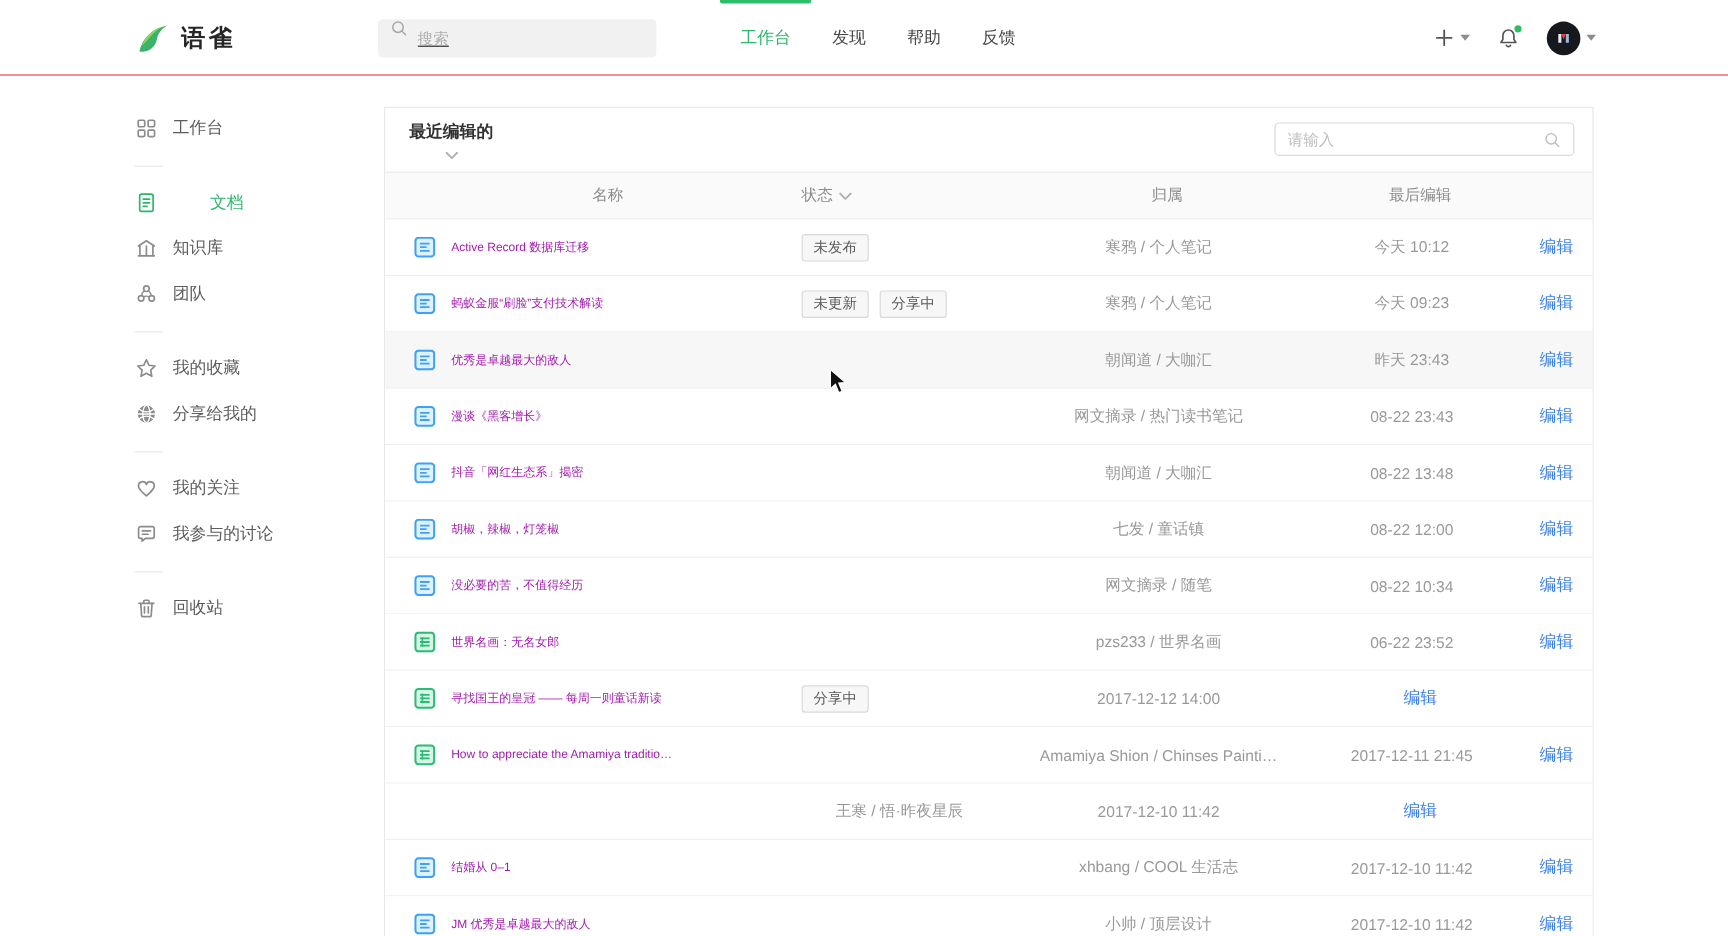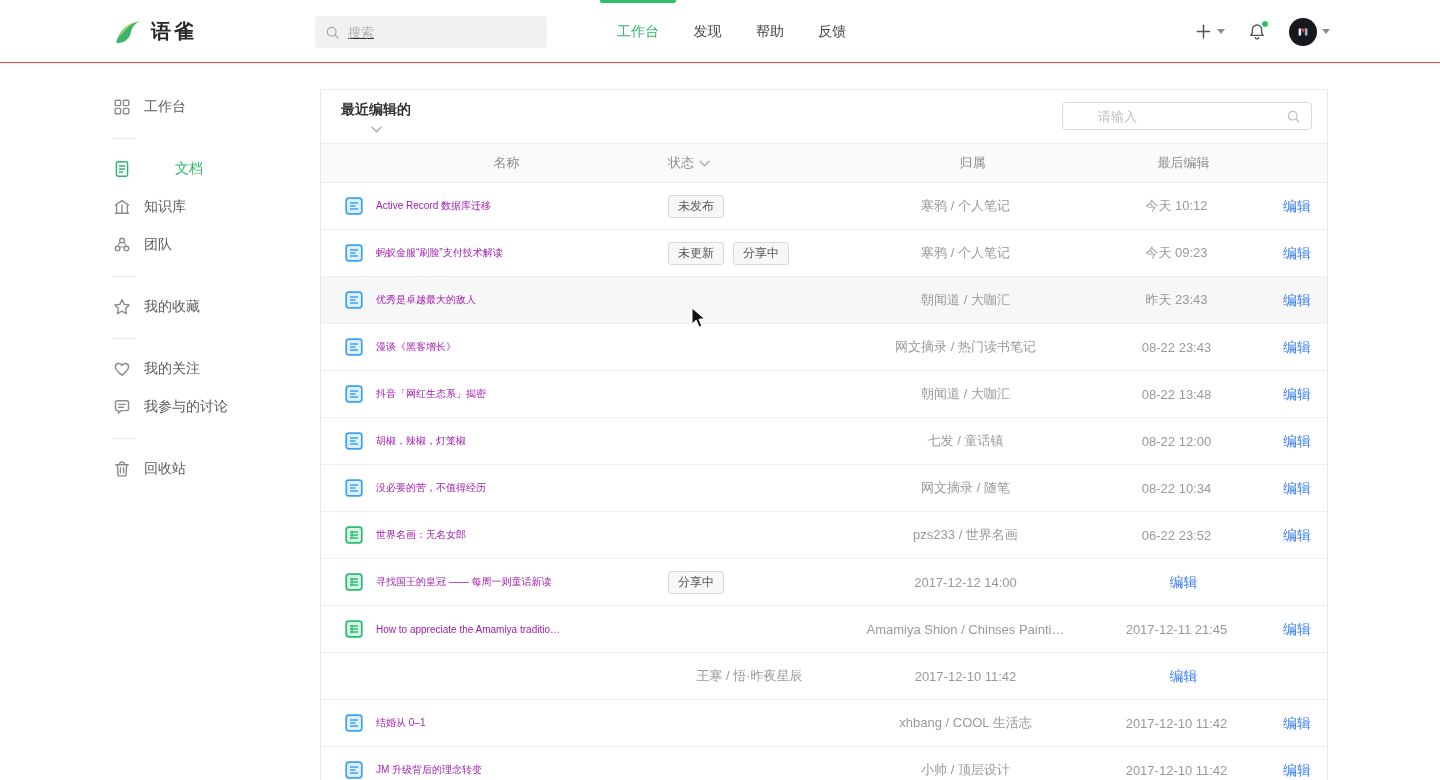--- a/index.html
+++ b/index.html
@@ -5,21 +5,21 @@
   * { margin:0; padding:0; box-sizing:border-box; }
   html,body { width:1440px; height:780px; overflow:hidden; background:#fff;
     font-family:"Liberation Sans","DejaVu Sans",sans-serif; color:#262626; }
 
   
   .app-header { position:absolute; top:0; left:0; width:1440px; height:63px;
     background:#fff; border-bottom:1px solid #ef4444; z-index:20; }
   .logo { position:absolute; left:112px; top:0; height:63px; display:flex; align-items:center; gap:9px; }
   .logo-text { font-size:20px; font-weight:700; letter-spacing:3px; color:#262626; }
   .hdr-search { position:absolute; left:315px; top:16px; width:232px; height:32px;
-    background:#f1f1f1; border:none; border-radius:4px; display:flex; align-items:center; padding:0 10px; gap:8px;text-decoration:underline; }
+    background:#f1f1f1; border:none; border-radius:4px; display:flex; padding:0 10px; gap:8px;text-decoration:underline; }
   .hdr-search input { border:none; background:transparent; outline:none; font-size:13px; width:200px;
     font-family:inherit; color:#595959; }
   .hdr-search input::placeholder { color:#aeaeae; }
   .top-nav { position:absolute; left:617px; top:0; height:70px; white-space:nowrap; }
   .nav-item { display:inline-block; position:relative; height:63px; line-height:63px;
     font-size:14px; color:#454545; margin-right:30px; cursor:pointer; }
   .nav-item.active { color:#2cb669; }
   .nav-item.active::before { content:''; position:absolute; top:0; left:-17px; right:-17px; height:3px;
     background:#2cbe6a; border-radius:0 0 2px 2px; }
   .hdr-right { position:absolute; right:110px; top:0; height:63px; display:flex; align-items:center; gap:22px; }
@@ -41,21 +41,21 @@
   .sb-divider::before { content:''; width:24px; height:1px; background:#e8e8e8; }
 
   
   .card { position:absolute; left:320px; top:89px; width:1008px; height:691px;
     border:1px solid #e8e8e8; border-bottom:none; background:#fff; }
   .filter-bar { position:relative; height:53px; display:flex; align-items:center; padding-left:20px; }
   .filter-dd { display:flex; align-items:center; gap:7px; font-size:14px; font-weight:700; color:#333; cursor:pointer;flex-direction:column; }
   .panel-search { position:absolute; right:15px; top:12px; width:250px; height:28px;
     border:1px solid #d9d9d9; border-radius:4px; display:flex; align-items:center; padding:0 10px; background:#fff; }
   .panel-search input { border:none; outline:none; background:transparent; flex:1; font-size:13px;
-    font-family:inherit; color:#595959;margin-left:25px; }
+    font-family:inherit; color:#595959; }
   .panel-search input::placeholder { color:#bfbfbf; }
 
   .grid-row { display:grid; grid-template-columns:323px 177px 255px 167px 1fr; align-items:center; padding-left:24px;text-align:center; }
   .thead { height:40px; background:#fafafa; border-top:1px solid #ececec; border-bottom:1px solid #ececec;
     font-size:13px; color:#8c8c8c; }
   .th-status { display:flex; align-items:center; gap:5px; cursor:pointer; }
 
   .trow { height:47px; border-bottom:1px solid #f0f0f0; background:#fff; cursor:pointer; }
   .trow.hovered { background:#f7f7f7; }
   .cell-name { display:flex; align-items:center; gap:13px; overflow:hidden; }
@@ -202,20 +202,31 @@
   </div>
   <div class="sb-divider"></div>
   <div class="sb-item">
     <span class="sb-ic">
       <svg width="18" height="18" viewBox="0 0 18 18" fill="none" stroke="#8c8c8c" stroke-width="1.4" stroke-linejoin="round">
         <path d="M9 1.8 L11.2 6.4 16.2 7 12.6 10.5 13.5 15.6 9 13.1 4.5 15.6 5.4 10.5 1.8 7 6.8 6.4 Z"></path>
       </svg>
     </span>
     <span>我的收藏</span>
   </div>
+  <div class="sb-item">
+    <span class="sb-ic">
+      <svg width="18" height="18" viewBox="0 0 18 18">
+        <circle cx="9" cy="9" r="7.2" fill="#8c8c8c"></circle>
+        <ellipse cx="9" cy="9" rx="3" ry="7.2" fill="none" stroke="#fff" stroke-width="1.1"></ellipse>
+        <line x1="1.8" y1="9" x2="16.2" y2="9" stroke="#fff" stroke-width="1.1"></line>
+        <path d="M3 5 A9 9 0 0 0 15 5 M3 13 A9 9 0 0 1 15 13" fill="none" stroke="#fff" stroke-width="1.1"></path>
+      </svg>
+    </span>
+    <span>分享给我的</span>
+  </div>
   <div class="sb-divider"></div>
   <div class="sb-item">
     <span class="sb-ic">
       <svg width="18" height="18" viewBox="0 0 18 18" fill="none" stroke="#8c8c8c" stroke-width="1.4" stroke-linejoin="round">
         <path d="M9 15.3 C5.2 12 2.4 9.7 2.4 6.9 a3.4 3.4 0 0 1 6.6 -1.2 a3.4 3.4 0 0 1 6.6 1.2 c0 2.8 -2.8 5.1 -6.6 8.4 Z"></path>
       </svg>
     </span>
     <span>我的关注</span>
   </div>
   <div class="sb-item">
@@ -429,21 +440,21 @@
     <span class="cell-owner">xhbang / COOL 生活志</span>
     <span class="cell-edited">2017-12-10 11:42</span>
     <span><a class="edit-link">编辑</a></span>
   </div>
 
   <div class="grid-row trow">
     <span class="cell-name">
         <svg width="18" height="18">
           <use href="#ic-doc"></use>
         </svg>
-      <span class="doc-title">JM 升级背后的理念转变</span>
+      <span class="doc-title">JM 优秀是卓越最大的敌人</span>
       </span>
     <span class="cell-status"></span>
     <span class="cell-owner">小帅 / 顶层设计</span>
     <span class="cell-edited">2017-12-10 11:42</span>
     <span><a class="edit-link">编辑</a></span>
   </div>
 
 </div>
 
 <div class="mouse-cursor">

